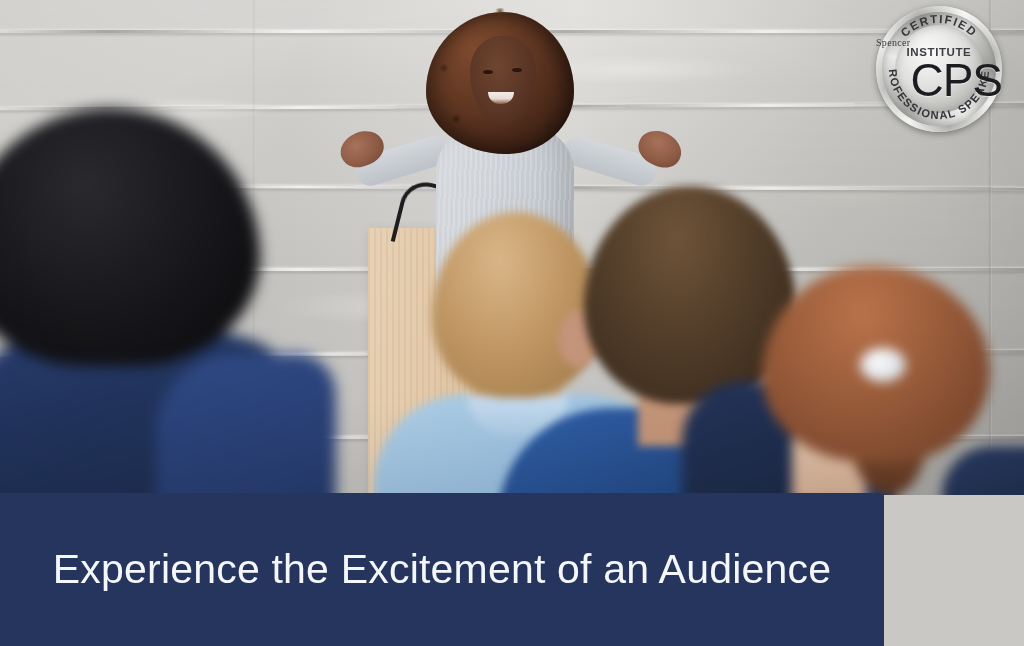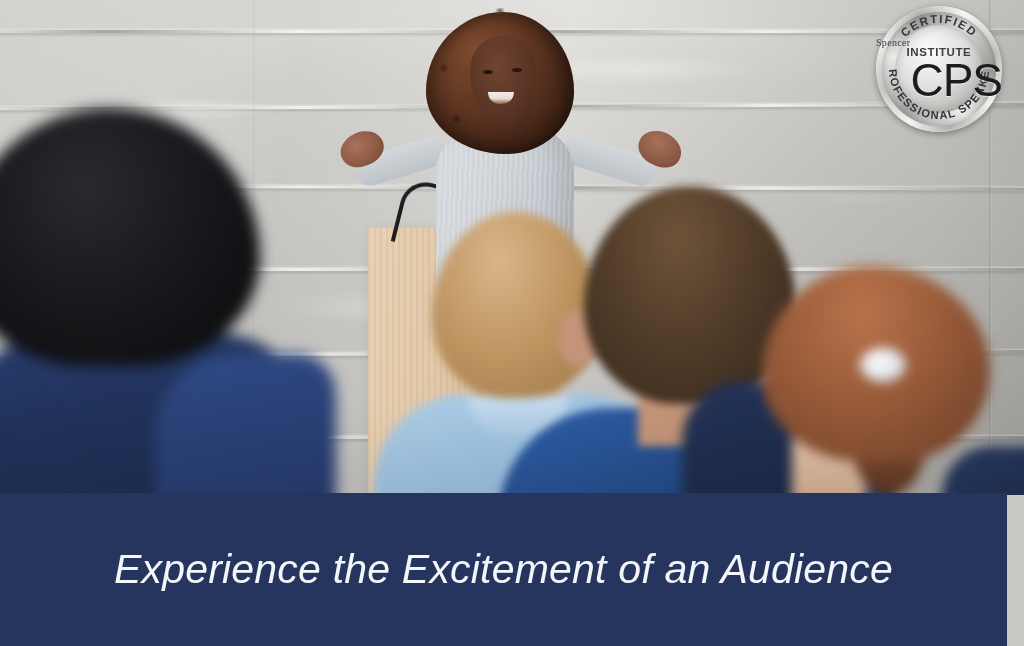--- a/index.html
+++ b/index.html
@@ -333,27 +333,26 @@
     letter-spacing:-1px;
     color:#1d1d21;
     line-height:1.08;
     text-shadow:0 1px 0 rgba(255,255,255,.55);
   }
 
   
   #banner{
     position:absolute;
     left:0; top:493px;
-    width:1007px; height:153px;
+    width:884px; height:153px;
     background:#25355e;
     display:flex;
     flex-direction:column;
     align-items:center;
     justify-content:center;
-    font-style:italic;
   }
   #banner .line{
     color:#f4f6fa;
     font-family:"Liberation Sans", sans-serif;
     font-size:41px;
     font-weight:400;
     line-height:1.38;
     letter-spacing:.2px;
     white-space:nowrap;
   }

